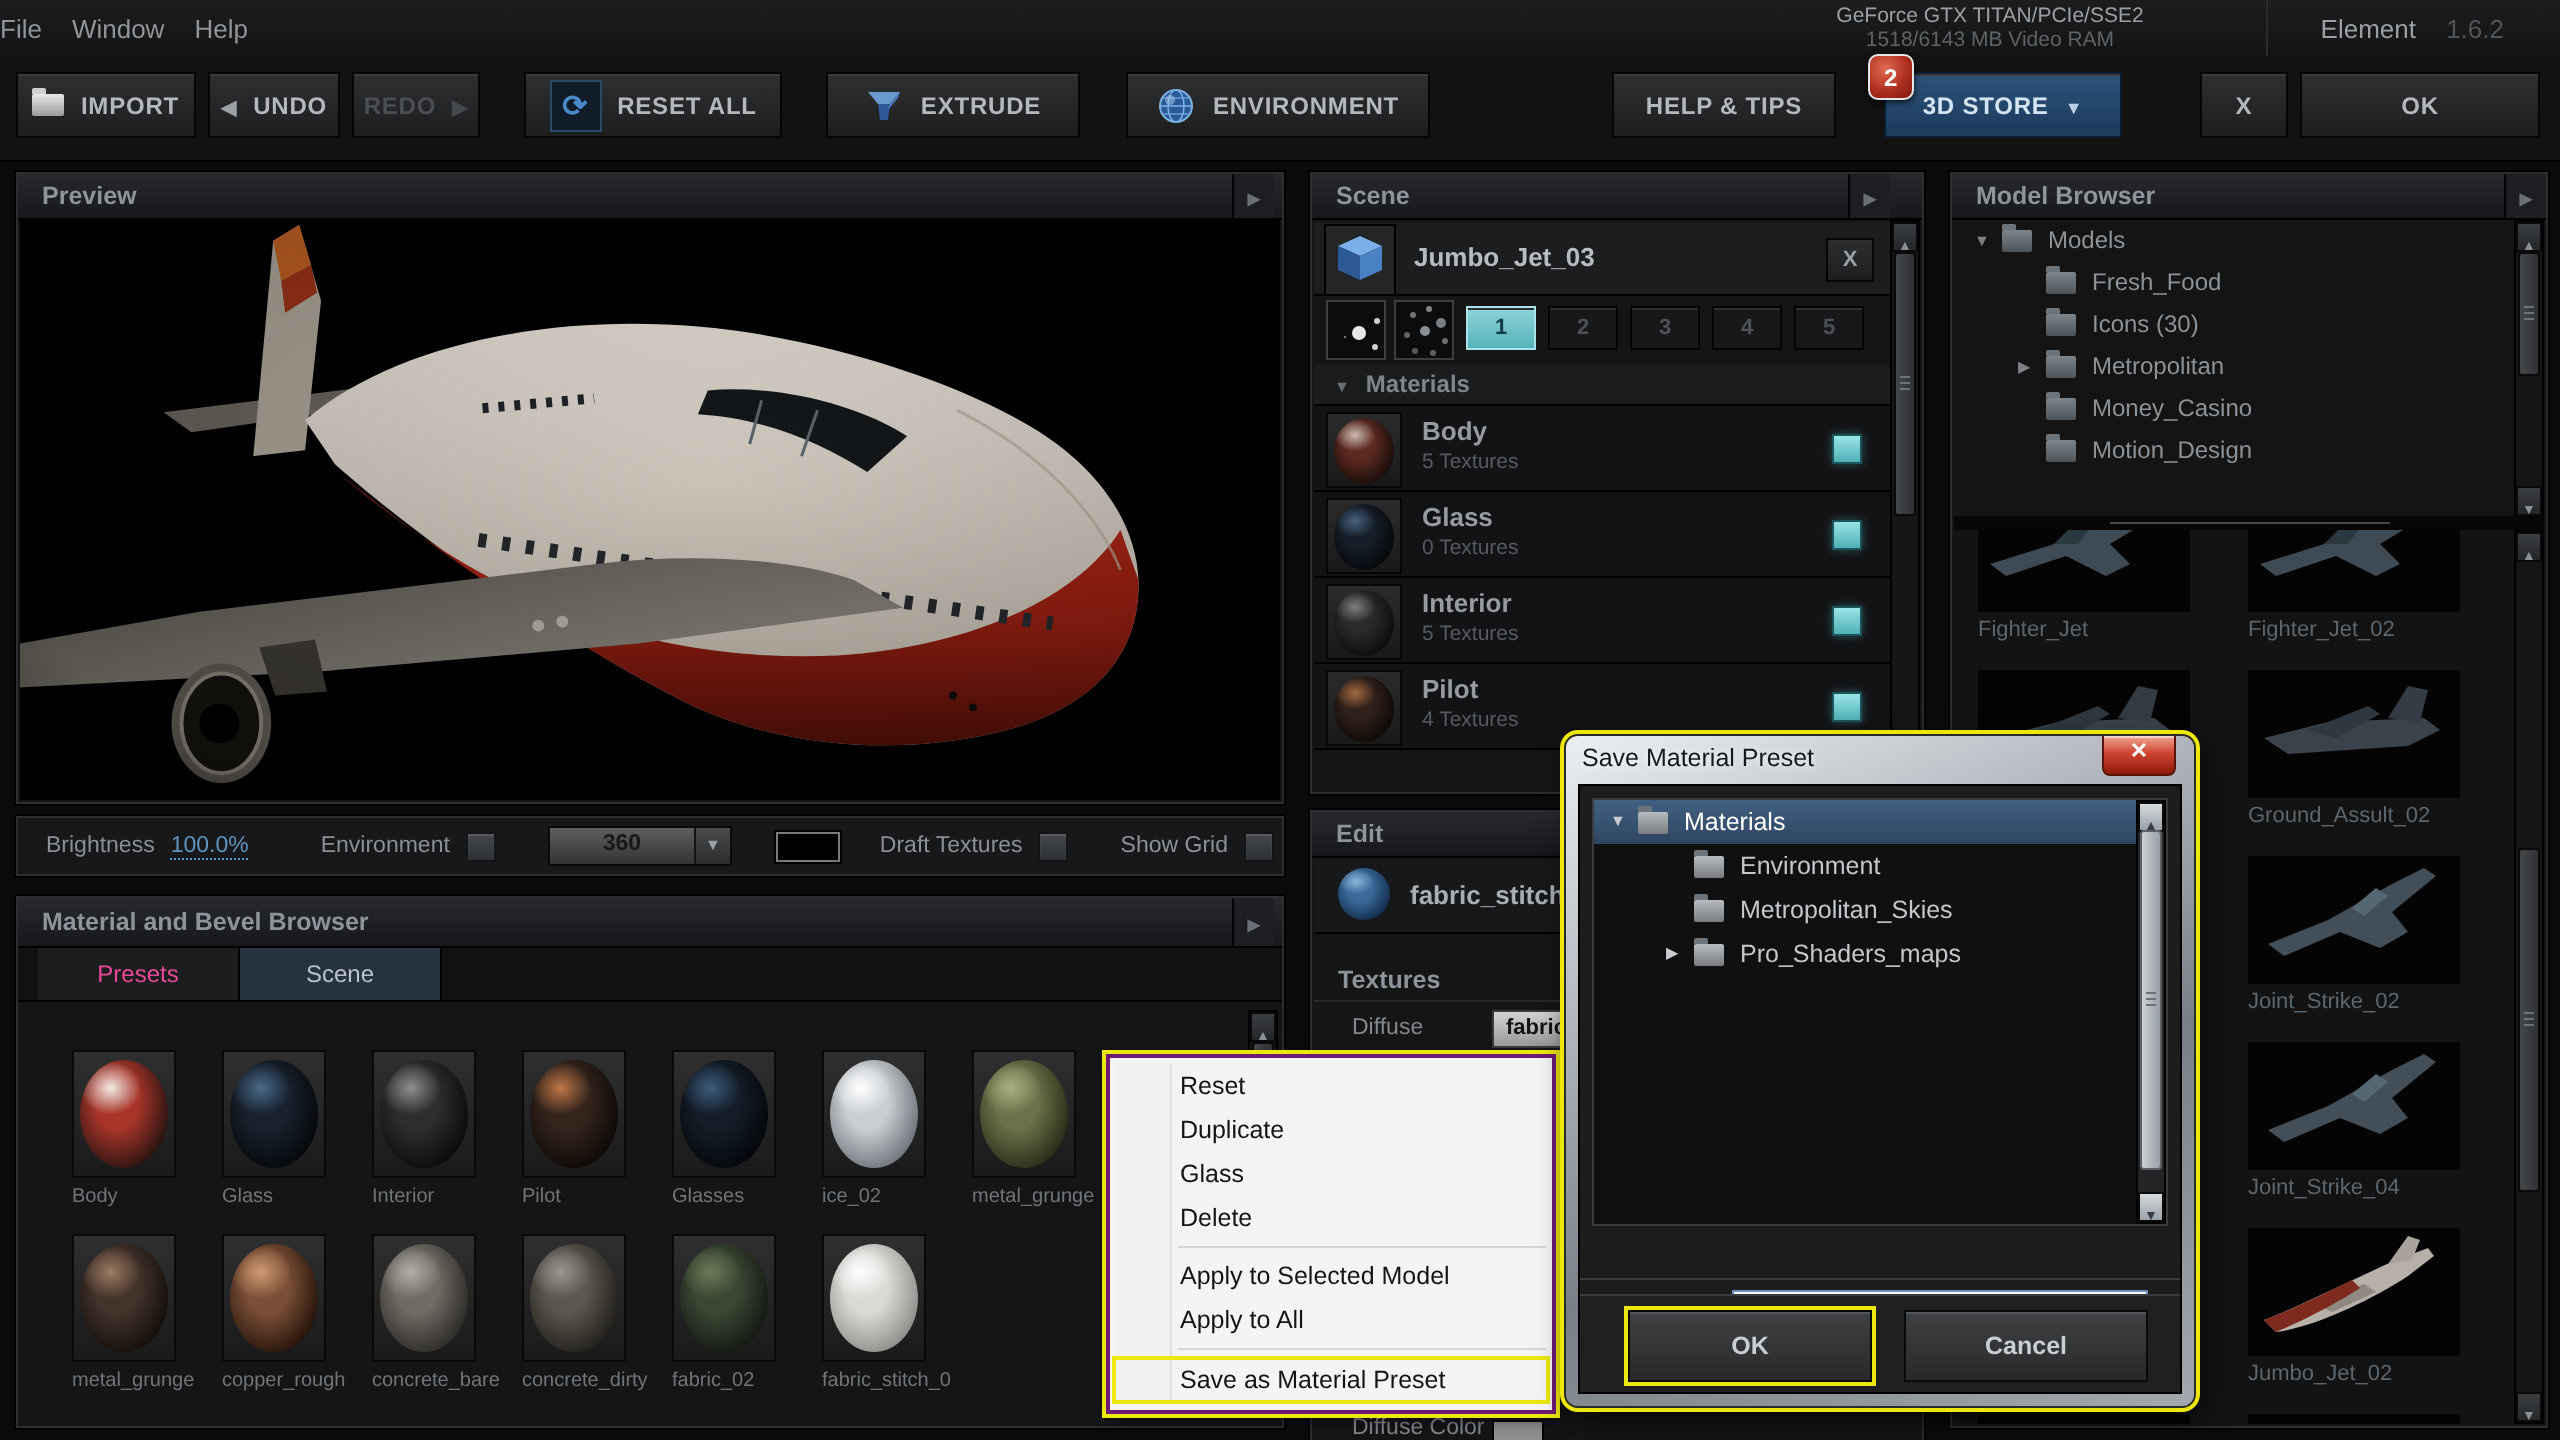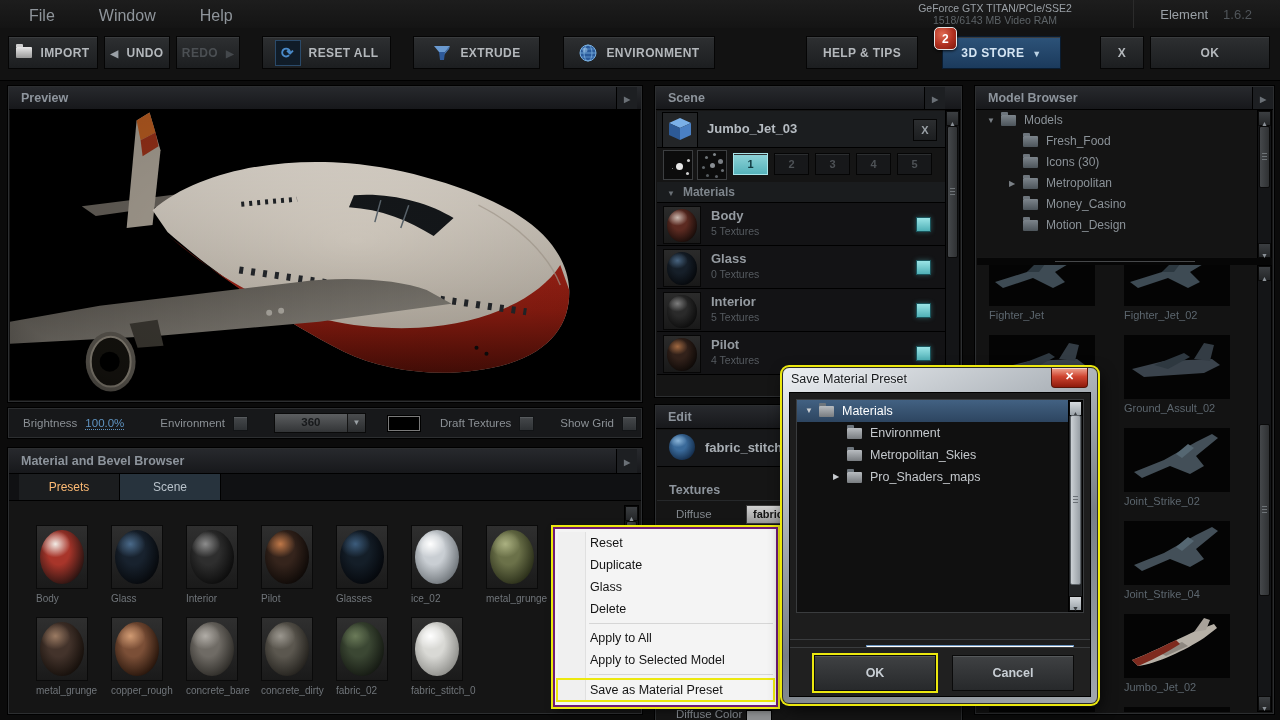--- a/index.html
+++ b/index.html
@@ -2,21 +2,21 @@
 <html><head>
 <meta charset="utf-8">
 <style>
   html,body{margin:0;padding:0}
   body{width:1280px;height:720px;background:#0b0b0b;font-family:"Liberation Sans",sans-serif;
        position:relative;overflow:hidden;color:#aaa;-webkit-font-smoothing:antialiased}
   .abs{position:absolute}
 
   
   .menubar{left:0;top:0;width:1280px;height:28px;background:linear-gradient(#1d1d1d,#141414);border-bottom:1px solid #000}
-  .menubar .mi{display:inline-block;padding:7px 15px 0 29px;font-size:16px;color:#8f959b;cursor:default}
+  .menubar .mi{display:inline-block;padding:7px 15px 0 0;font-size:13px;color:#8f959b;cursor:default}
   .gpu{right:150px;top:3px;width:270px;text-align:center;line-height:11.5px}
   .gpu .l1{font-size:10.5px;color:#9aa0a6}
   .gpu .l2{font-size:10.5px;color:#5d6367}
   .vsep{right:146px;top:0;width:1px;height:28px;background:#2b2b2b}
   .brand{right:72px;top:7px;font-size:13px;color:#9aa0a6}
   .brandver{right:28px;top:7px;font-size:13px;color:#50555a}
 
   
   .toolbar{left:0;top:28px;width:1280px;height:52px;background:#121212;border-bottom:1px solid #000}
   .tbtn{position:absolute;top:8px;height:31px;background:linear-gradient(#2d2f31,#1c1e20);
@@ -57,21 +57,21 @@
       border:1px solid #121416;box-shadow:inset 0 1px 1px rgba(255,255,255,.12);cursor:pointer}
   .dd{margin-left:26px;width:90px;height:18px;display:flex;background:linear-gradient(#5c5e60,#323436);
       border:1px solid #0a0a0a;cursor:pointer}
   .dd .val{flex:1;text-align:center;color:#17191b;font-weight:bold;font-size:11.5px;line-height:17px}
   .dd .ddarr{width:17px;background:linear-gradient(#4a4c4e,#2a2c2e);border-left:1px solid #141414;text-align:center}
   .dd .ddarr::before{content:"▼";font-size:8px;color:#9aa0a4;line-height:17px}
   .swatch{margin-left:22px;width:30px;height:13px;background:#000;border:1px solid #7a7a7a;box-shadow:0 0 0 1px #000;cursor:pointer}
 
   
   .tabs{height:26px;background:#101113;border-bottom:1px solid #000;display:flex;padding-left:10px}
-  .tab{width:100px;text-align:center;line-height:26px;font-size:12px;color:#fdba74;background:#1b1d1f;
+  .tab{width:100px;text-align:center;line-height:26px;font-size:12px;color:#ec4899;background:#1b1d1f;
        border-right:1px solid #000;cursor:pointer}
   .tab.active{background:#27333d;color:#b8c2ca}
   .tilerow{display:flex;padding-left:27px}
   .tilerow.r1{margin-top:24px}
   .tilerow.r2{margin-top:13px}
   .tile{width:75px;flex:0 0 75px;cursor:pointer}
   .tilecard{width:50px;height:62px;background:linear-gradient(#2f2f2f,#1a1a1a);border:1px solid #0a0a0a;
             display:flex;align-items:center;justify-content:center}
   .sphere{border-radius:50%;background:
       radial-gradient(ellipse 55% 40% at 35% 26%,var(--hi),transparent 62%),
@@ -705,22 +705,22 @@
   <div>
 
   <div class="citem">Reset</div>
       <div class="citem">Duplicate</div>
       <div class="citem">Glass</div>
       <div class="citem">Delete</div>
     </div>
   <div class="csep"></div>
   <div>
 
-  <div class="citem">Apply to All</div>
-      <div class="citem">Apply to Selected Model</div>
+  <div class="citem">Apply to Selected Model</div>
+      <div class="citem">Apply to All</div>
     </div>
   <div class="csep"></div>
   <div class="citem hl">Save as Material Preset</div>
 </div>
 
 <div class="abs dialog">
   <span class="dtitle">Save Material Preset</span>
   <div class="dclose">✕</div>
   <div class="dbody">
     <div class="dtree">

